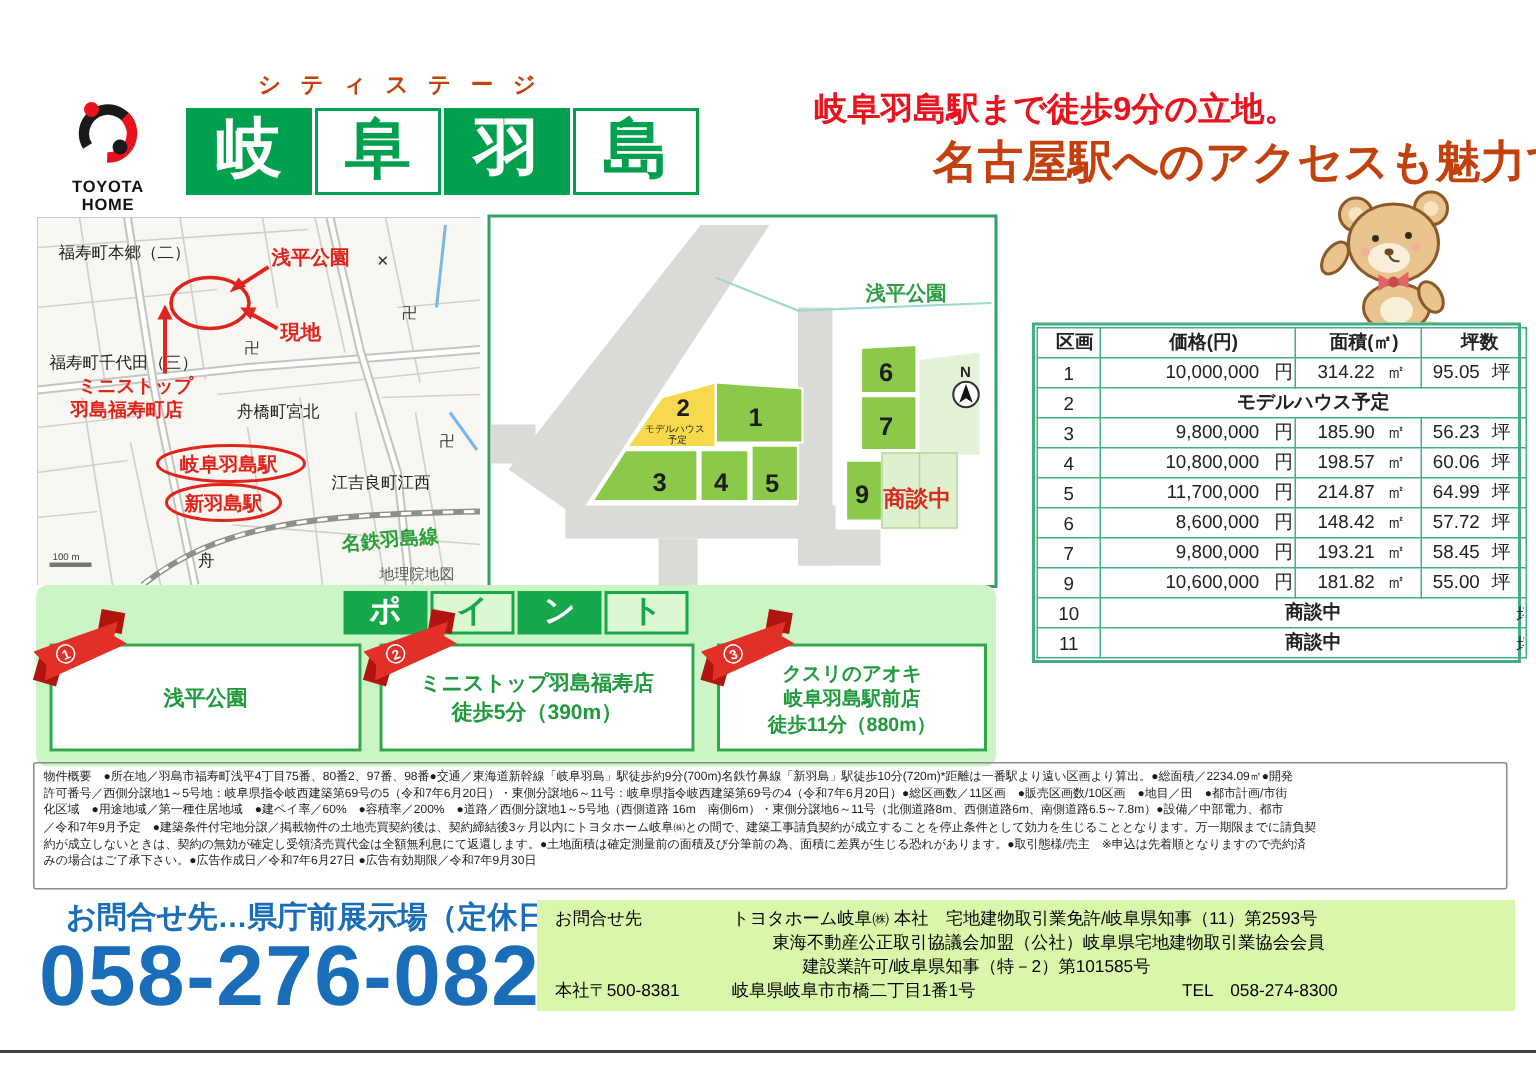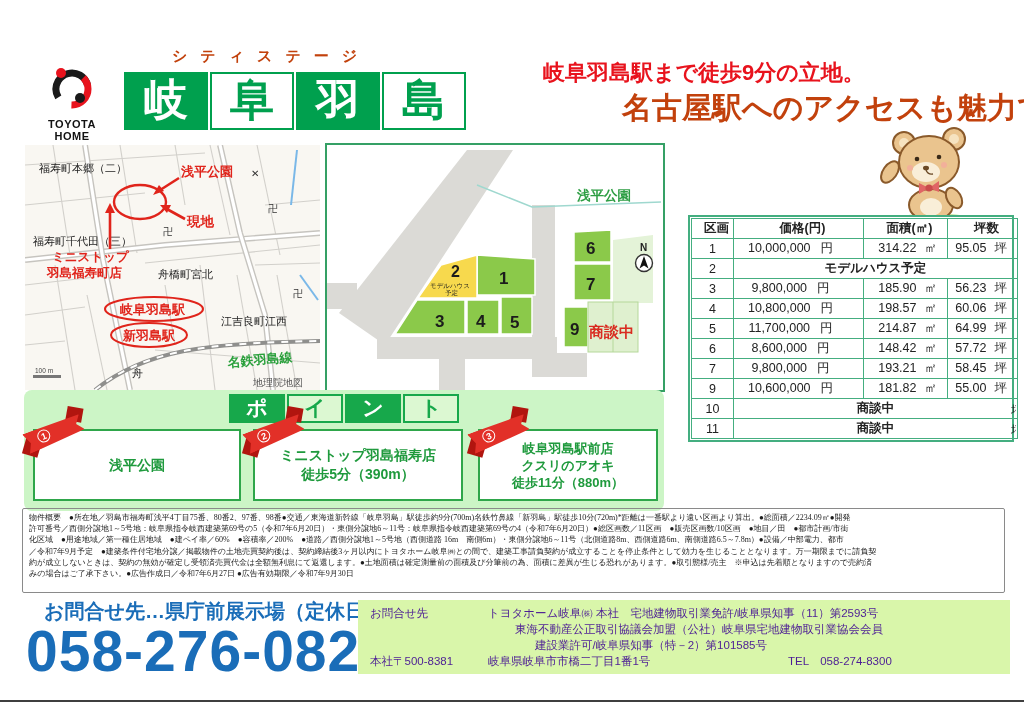--- a/index.html
+++ b/index.html
@@ -23,21 +23,21 @@
 
   
   .siteplan { position:absolute; left:325px; top:143px; width:340px; height:249px; background:#ffffff; border:2px solid #35a065; }
 
   
   .price-table-wrap { position:absolute; left:688px; top:215px; width:326px; border:2px solid #44ae80; background:#fff; padding:1px; }
   table.price { border-collapse:collapse; width:100%; table-layout:fixed; }
   table.price th, table.price td { border:1px solid #44ae80; height:20px; font-size:12.5px; color:#222; white-space:nowrap; overflow:hidden; }
   table.price th { font-weight:bold; text-align:center; padding-left:8px; }
   th.c, td.c { text-align:center; padding-left:0; }
-  td.price-cell { text-align:center; padding-right:16px; }
+  td.price-cell { text-align:right; padding-right:1px; }
   td.price-cell .u { margin-left:10px; }
   td.num-cell { text-align:right; padding-right:10px; }
   td.num-cell .u { margin-left:8px; }
   td.span-red { position:relative; color:#e0241b; font-weight:bold; text-align:center;margin-top:32px; }
   td.span-red .clip-unit { position:absolute; right:1px; top:3px; width:5px; overflow:hidden; color:#222; font-weight:normal; font-size:12px; }
 
   
   .point-band { position:absolute; left:24px; top:390px; width:640px; height:121px; background:#ccf5c6; border-radius:8px; }
   .point-title { position:absolute; left:205px; top:4px; display:flex; gap:2px; }
   .pt-box { width:56px; height:29px; font-size:21px; font-weight:bold; text-align:center; line-height:28px; }
@@ -51,26 +51,26 @@
   .card3 { left:454px; width:180px; }
   .ribbon { position:absolute; top:-13px; left:-15px; width:70px; height:30px; transform:rotate(-22deg); z-index:2; }
   .ribbon .band { position:absolute; left:4px; top:4px; width:60px; height:21px; background:#e23028;
     clip-path:polygon(0 0, 100% 12%, 90% 50%, 100% 88%, 0 100%, 8% 55%); }
   .ribbon .fold1 { position:absolute; left:0; top:12px; width:16px; height:16px; background:#b1150f; transform:rotate(38deg); }
   .ribbon .fold2 { position:absolute; right:2px; top:-2px; width:16px; height:14px; background:#b1150f; transform:rotate(32deg); }
   .badge-circle { position:absolute; left:17px; top:7px; width:13px; height:13px; border:1.3px solid #fff; border-radius:50%; color:#fff; font-size:9px; line-height:13px; text-align:center; font-weight:bold; }
 
   
   .overview { position:absolute; left:22px; top:508px; width:983px; height:85px; border:1.5px solid #8a8a8a; border-radius:2px; padding:3px 6px; }
-  .overview .ln { font-size:8px; line-height:11.2px; color:#1c1c1c; white-space:nowrap; overflow:hidden;font-family:Liberation Serif, serif; }
+  .overview .ln { font-size:8px; line-height:11.2px; color:#1c1c1c; white-space:nowrap; overflow:hidden; }
 
   
   .inquiry-left { position:absolute; left:44px; top:598px; font-size:20px; font-weight:bold; color:#1a6db8; white-space:nowrap; }
   .phone { position:absolute; left:26px; top:618px; font-size:57px; font-weight:bold; color:#1a6db8; letter-spacing:1px; white-space:nowrap; }
-  .company-box { position:absolute; left:358px; top:600px; width:652px; height:74px; background:#d9f6aa; padding:5px 12px; color:#4c1d95; }
+  .company-box { position:absolute; left:358px; top:600px; width:652px; height:74px; background:#d9f6aa; padding:5px 12px; color:#000000; }
   .company-box .row { font-size:11.5px; line-height:16px; white-space:nowrap; }
   .company-box .lab { display:inline-block; width:118px; }
   .company-box .ind1 { padding-left:145px; }
   .company-box .ind2 { padding-left:165px; }
   .company-box .hq-lab { display:inline-block; width:118px; }
   .company-box .addr { display:inline-block; width:300px; }
   .page-rule { position:absolute; left:0; top:700px; width:1024px; height:2px; background:#3f3f3f; }
 
   svg text { font-family:"Liberation Sans","DejaVu Sans",sans-serif; }
 </style>
@@ -354,22 +354,22 @@
       <div class="l">徒歩5分（390m）</div>
     </div>
 
     <div class="point-card card3 small">
       <div class="ribbon">
         <div class="fold1"></div>
           <div class="fold2"></div>
           <div class="band"></div>
         <div class="badge-circle">3</div>
       </div>
+      <div class="l">クスリのアオキ</div>
       <div class="l">岐阜羽島駅前店</div>
-      <div class="l">クスリのアオキ</div>
       <div class="l">徒歩11分（880m）</div>
     </div>
   </div>
 
   <div class="overview">
     <div class="ln">物件概要　●所在地／羽島市福寿町浅平4丁目75番、80番2、97番、98番●交通／東海道新幹線「岐阜羽島」駅徒歩約9分(700m)名鉄竹鼻線「新羽島」駅徒歩10分(720m)*距離は一番駅より遠い区画より算出。●総面積／2234.09㎡●開発</div>
     <div class="ln">許可番号／西側分譲地1～5号地：岐阜県指令岐西建築第69号の5（令和7年6月20日）・東側分譲地6～11号：岐阜県指令岐西建築第69号の4（令和7年6月20日）●総区画数／11区画　●販売区画数/10区画　●地目／田　●都市計画/市街</div>
     <div class="ln">化区域　●用途地域／第一種住居地域　●建ペイ率／60%　●容積率／200%　●道路／西側分譲地1～5号地（西側道路 16m　南側6m）・東側分譲地6～11号（北側道路8m、西側道路6m、南側道路6.5～7.8m）●設備／中部電力、都市</div>
     <div class="ln">／令和7年9月予定　●建築条件付宅地分譲／掲載物件の土地売買契約後は、契約締結後3ヶ月以内にトヨタホーム岐阜㈱との間で、建築工事請負契約が成立することを停止条件として効力を生じることとなります。万一期限までに請負契</div>
     <div class="ln">約が成立しないときは、契約の無効が確定し受領済売買代金は全額無利息にて返還します。●土地面積は確定測量前の面積及び分筆前の為、面積に差異が生じる恐れがあります。●取引態様/売主　※申込は先着順となりますので売約済</div>

